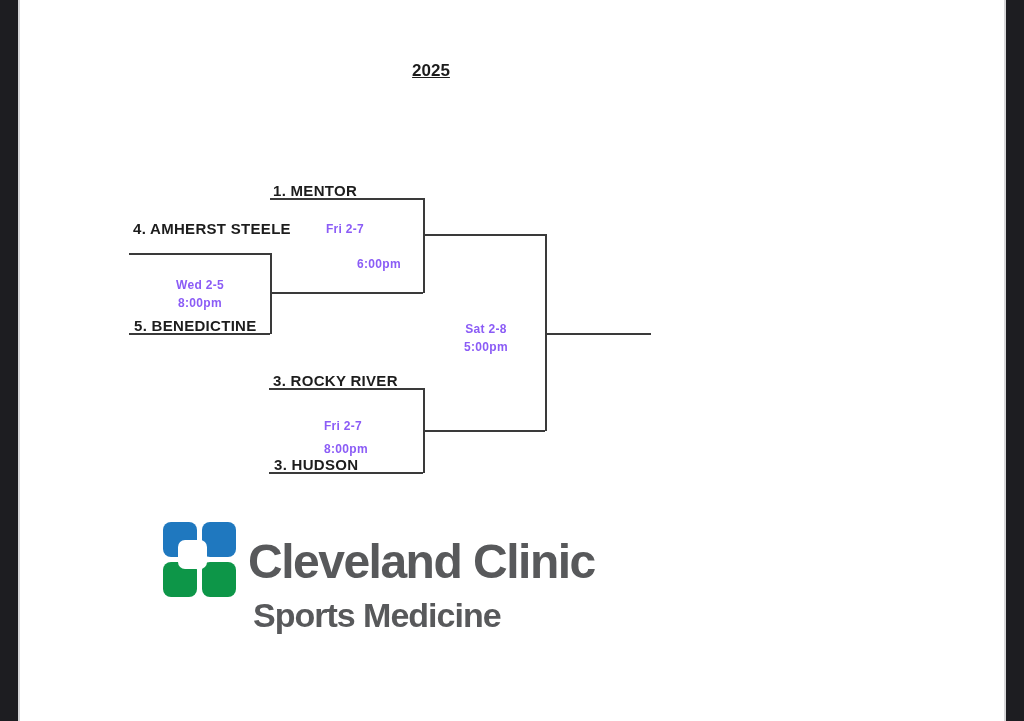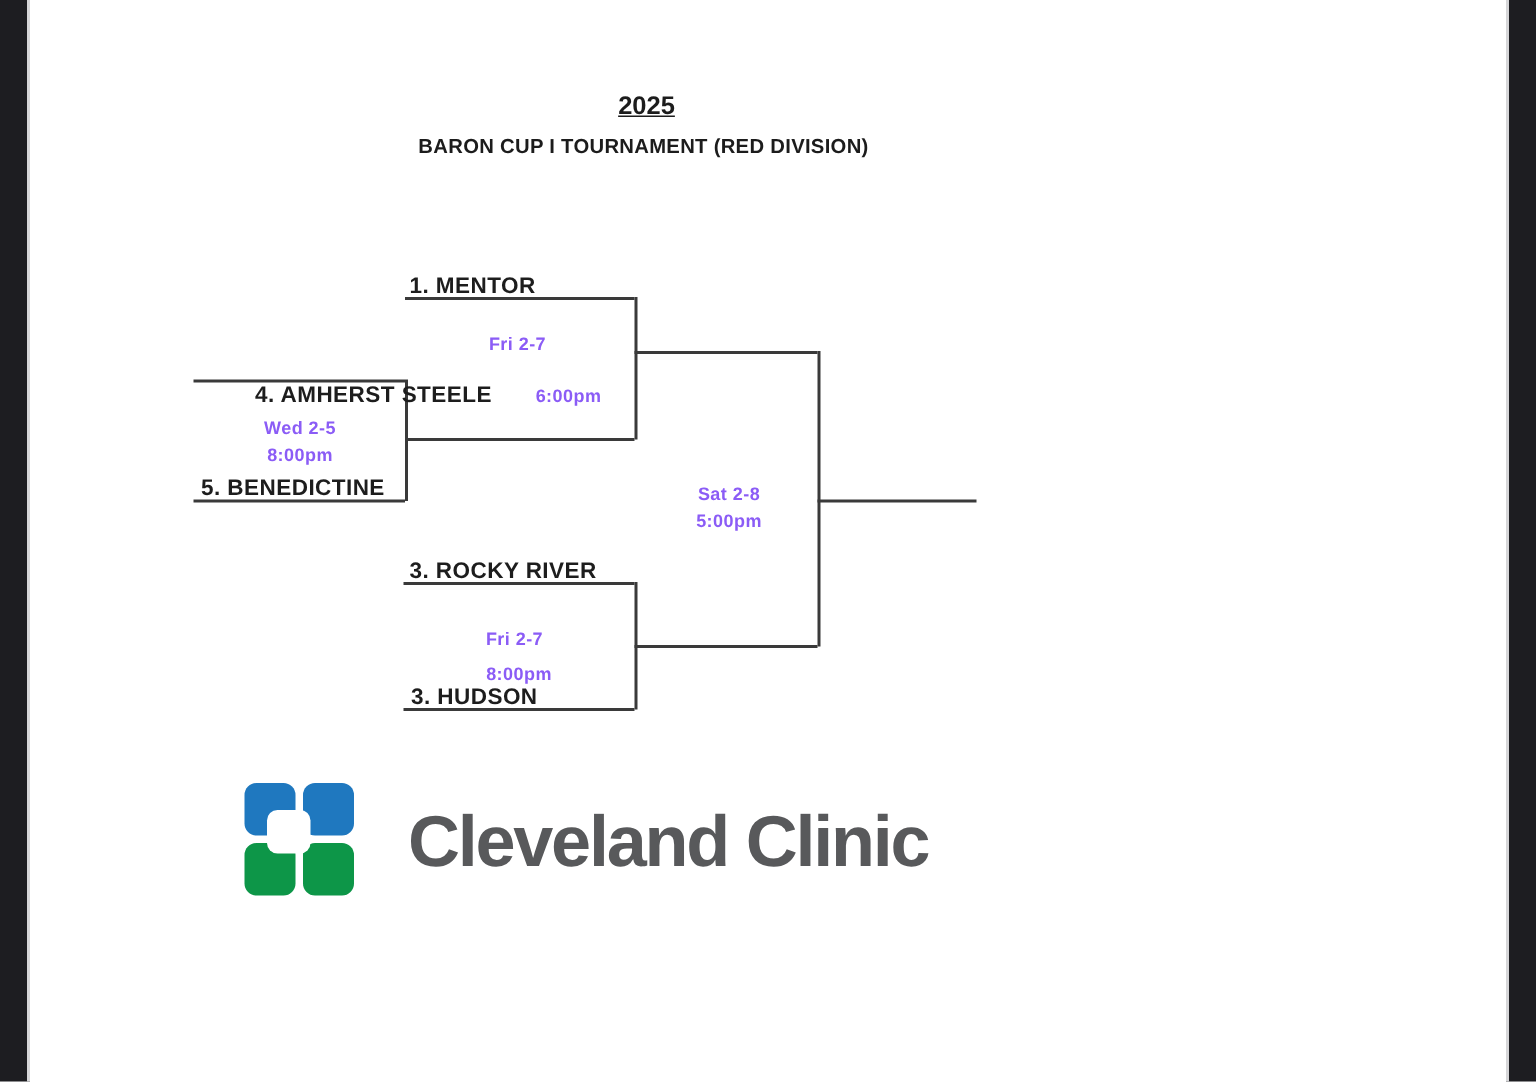--- a/index.html
+++ b/index.html
@@ -53,54 +53,53 @@
   .logo-sq.tl { left: 0;    top: 0; }
   .logo-sq.tr { left: 39px; top: 0; }
   .logo-sq.bl { left: 0;    top: 40px; }
   .logo-sq.br { left: 39px; top: 40px; }
   .logo-center {
     position: absolute; left: 15px; top: 18px; width: 29px; height: 29px;
     border-radius: 7px; background: #ffffff;
   }
   .brand-name {
     position: absolute; left: 248px; top: 534px;
-    font-size: 48px; font-weight: bold; letter-spacing: -1.5px; white-space: nowrap; margin-left: 24px;
+    font-size: 48px; font-weight: bold; letter-spacing: -1.5px; white-space: nowrap;
   }
   .brand-dept {
     position: absolute; left: 253px; top: 596px;
     font-size: 34px; font-weight: bold; letter-spacing: -1px; white-space: nowrap;
   }
 </style>
 </head>
 <body>
 
 <div class="side-bar left" style="background: rgb(29, 29, 33);"></div>
 <div class="side-bar right" style="background: rgb(29, 29, 33);"></div>
 
 <div class="page">
 
   <div class="hdr-year">2025</div>
-  <div class="hdr-title">BARON CUP I TOURNAMENT (RED DIVISION)</div>
 
   <div class="hline" style="left: 248px; top: 198px; width: 153px; background: rgb(58, 58, 58);"></div>
   <div class="hline" style="left: 107px; top: 253px; width: 141px; background: rgb(58, 58, 58);"></div>
   <div class="hline" style="left: 107px; top: 333px; width: 141px; background: rgb(58, 58, 58);"></div>
   <div class="vline" style="left: 248px; top: 253px; height: 81px; background: rgb(58, 58, 58);"></div>
   <div class="hline" style="left: 248px; top: 292px; width: 153px; background: rgb(58, 58, 58);"></div>
   <div class="vline" style="left: 401px; top: 198px; height: 95px; background: rgb(58, 58, 58);"></div>
   <div class="hline" style="left: 401px; top: 234px; width: 122px; background: rgb(58, 58, 58);"></div>
   <div class="hline" style="left: 247px; top: 388px; width: 154px; background: rgb(58, 58, 58);"></div>
   <div class="hline" style="left: 247px; top: 472px; width: 154px; background: rgb(58, 58, 58);"></div>
   <div class="vline" style="left: 401px; top: 388px; height: 85px; background: rgb(58, 58, 58);"></div>
   <div class="hline" style="left: 401px; top: 430px; width: 122px; background: rgb(58, 58, 58);"></div>
   <div class="vline" style="left: 523px; top: 234px; height: 197px; background: rgb(58, 58, 58);"></div>
   <div class="hline" style="left: 523px; top: 333px; width: 106px; background: rgb(58, 58, 58);"></div>
 
   <div class="team" style="left:251px; top:184px;">1. MENTOR</div>
-  <div class="team" style="left:111px; top:257px;margin-left:37px;">4. AMHERST STEELE</div>
+  <div class="team" style="left:111px; top:222px;">4. AMHERST STEELE</div>
   <div class="team" style="left:112px; top:319px;">5. BENEDICTINE</div>
   <div class="team" style="left:251px; top:374px;">3. ROCKY RIVER</div>
   <div class="team" style="left:252px; top:458px;">3. HUDSON</div>
 
   <div class="game-line" style="left:178px; top:278px;text-align:center;">Wed 2-5</div>
   <div class="game-line" style="left:178px; top:296px;">8:00pm</div>
   <div class="game-line" style="left:323px; top:222px;">Fri 2-7</div>
   <div class="game-line" style="left:324px; top:257px;margin-left:33px;">6:00pm</div>
   <div class="game-line" style="left:321px; top:419px;">Fri 2-7</div>
   <div class="game-line" style="left:324px; top:442px;">8:00pm</div>
@@ -108,14 +107,15 @@
   <div class="game-line" style="left:464px; top:340px;">5:00pm</div>
 
   <div class="logo-mark" style="left:141px;">
     <div class="logo-sq tl" style="background: rgb(31, 120, 191);"></div>
     <div class="logo-sq tr" style="background: rgb(31, 120, 191);"></div>
     <div class="logo-sq bl" style="background: rgb(13, 150, 72);"></div>
     <div class="logo-sq br" style="background: rgb(13, 150, 72);"></div>
     <div class="logo-center"></div>
   </div>
   <div class="brand-name" style="left: 226px; color: rgb(88, 89, 91);">Cleveland Clinic</div>
+  <div class="brand-dept" style="left: 231px; color: rgb(88, 89, 91);">Sports Medicine</div>
 
 </div>
 
 </body></html>

